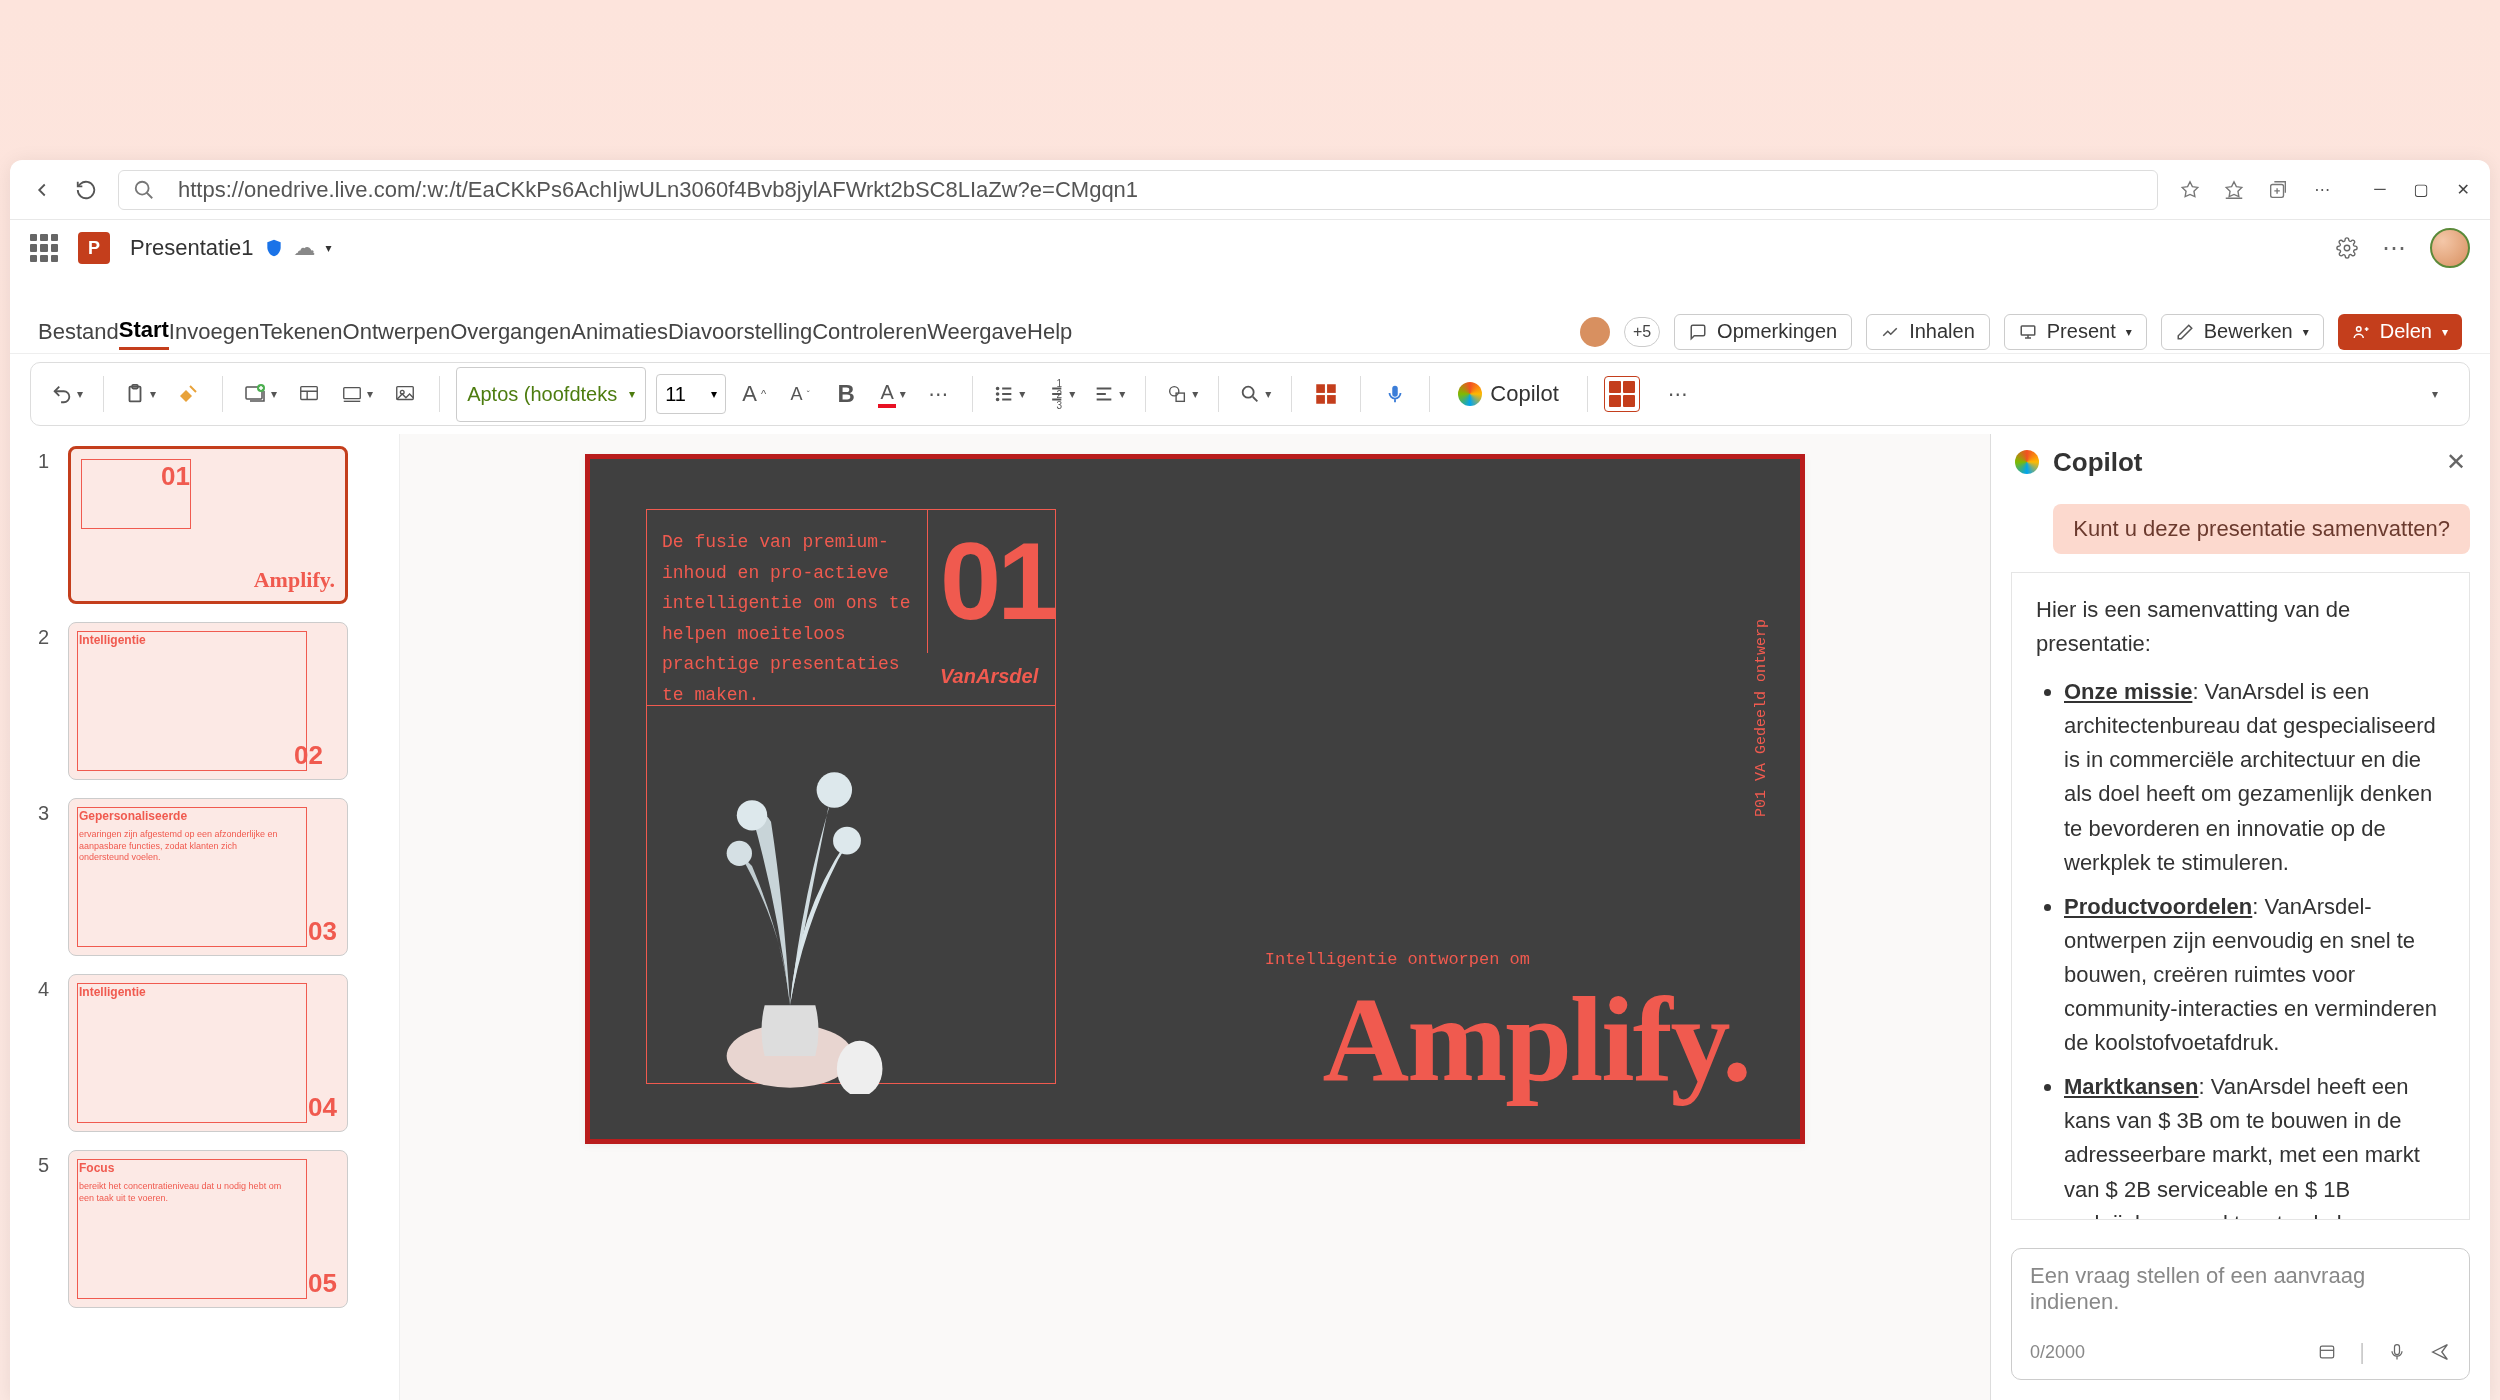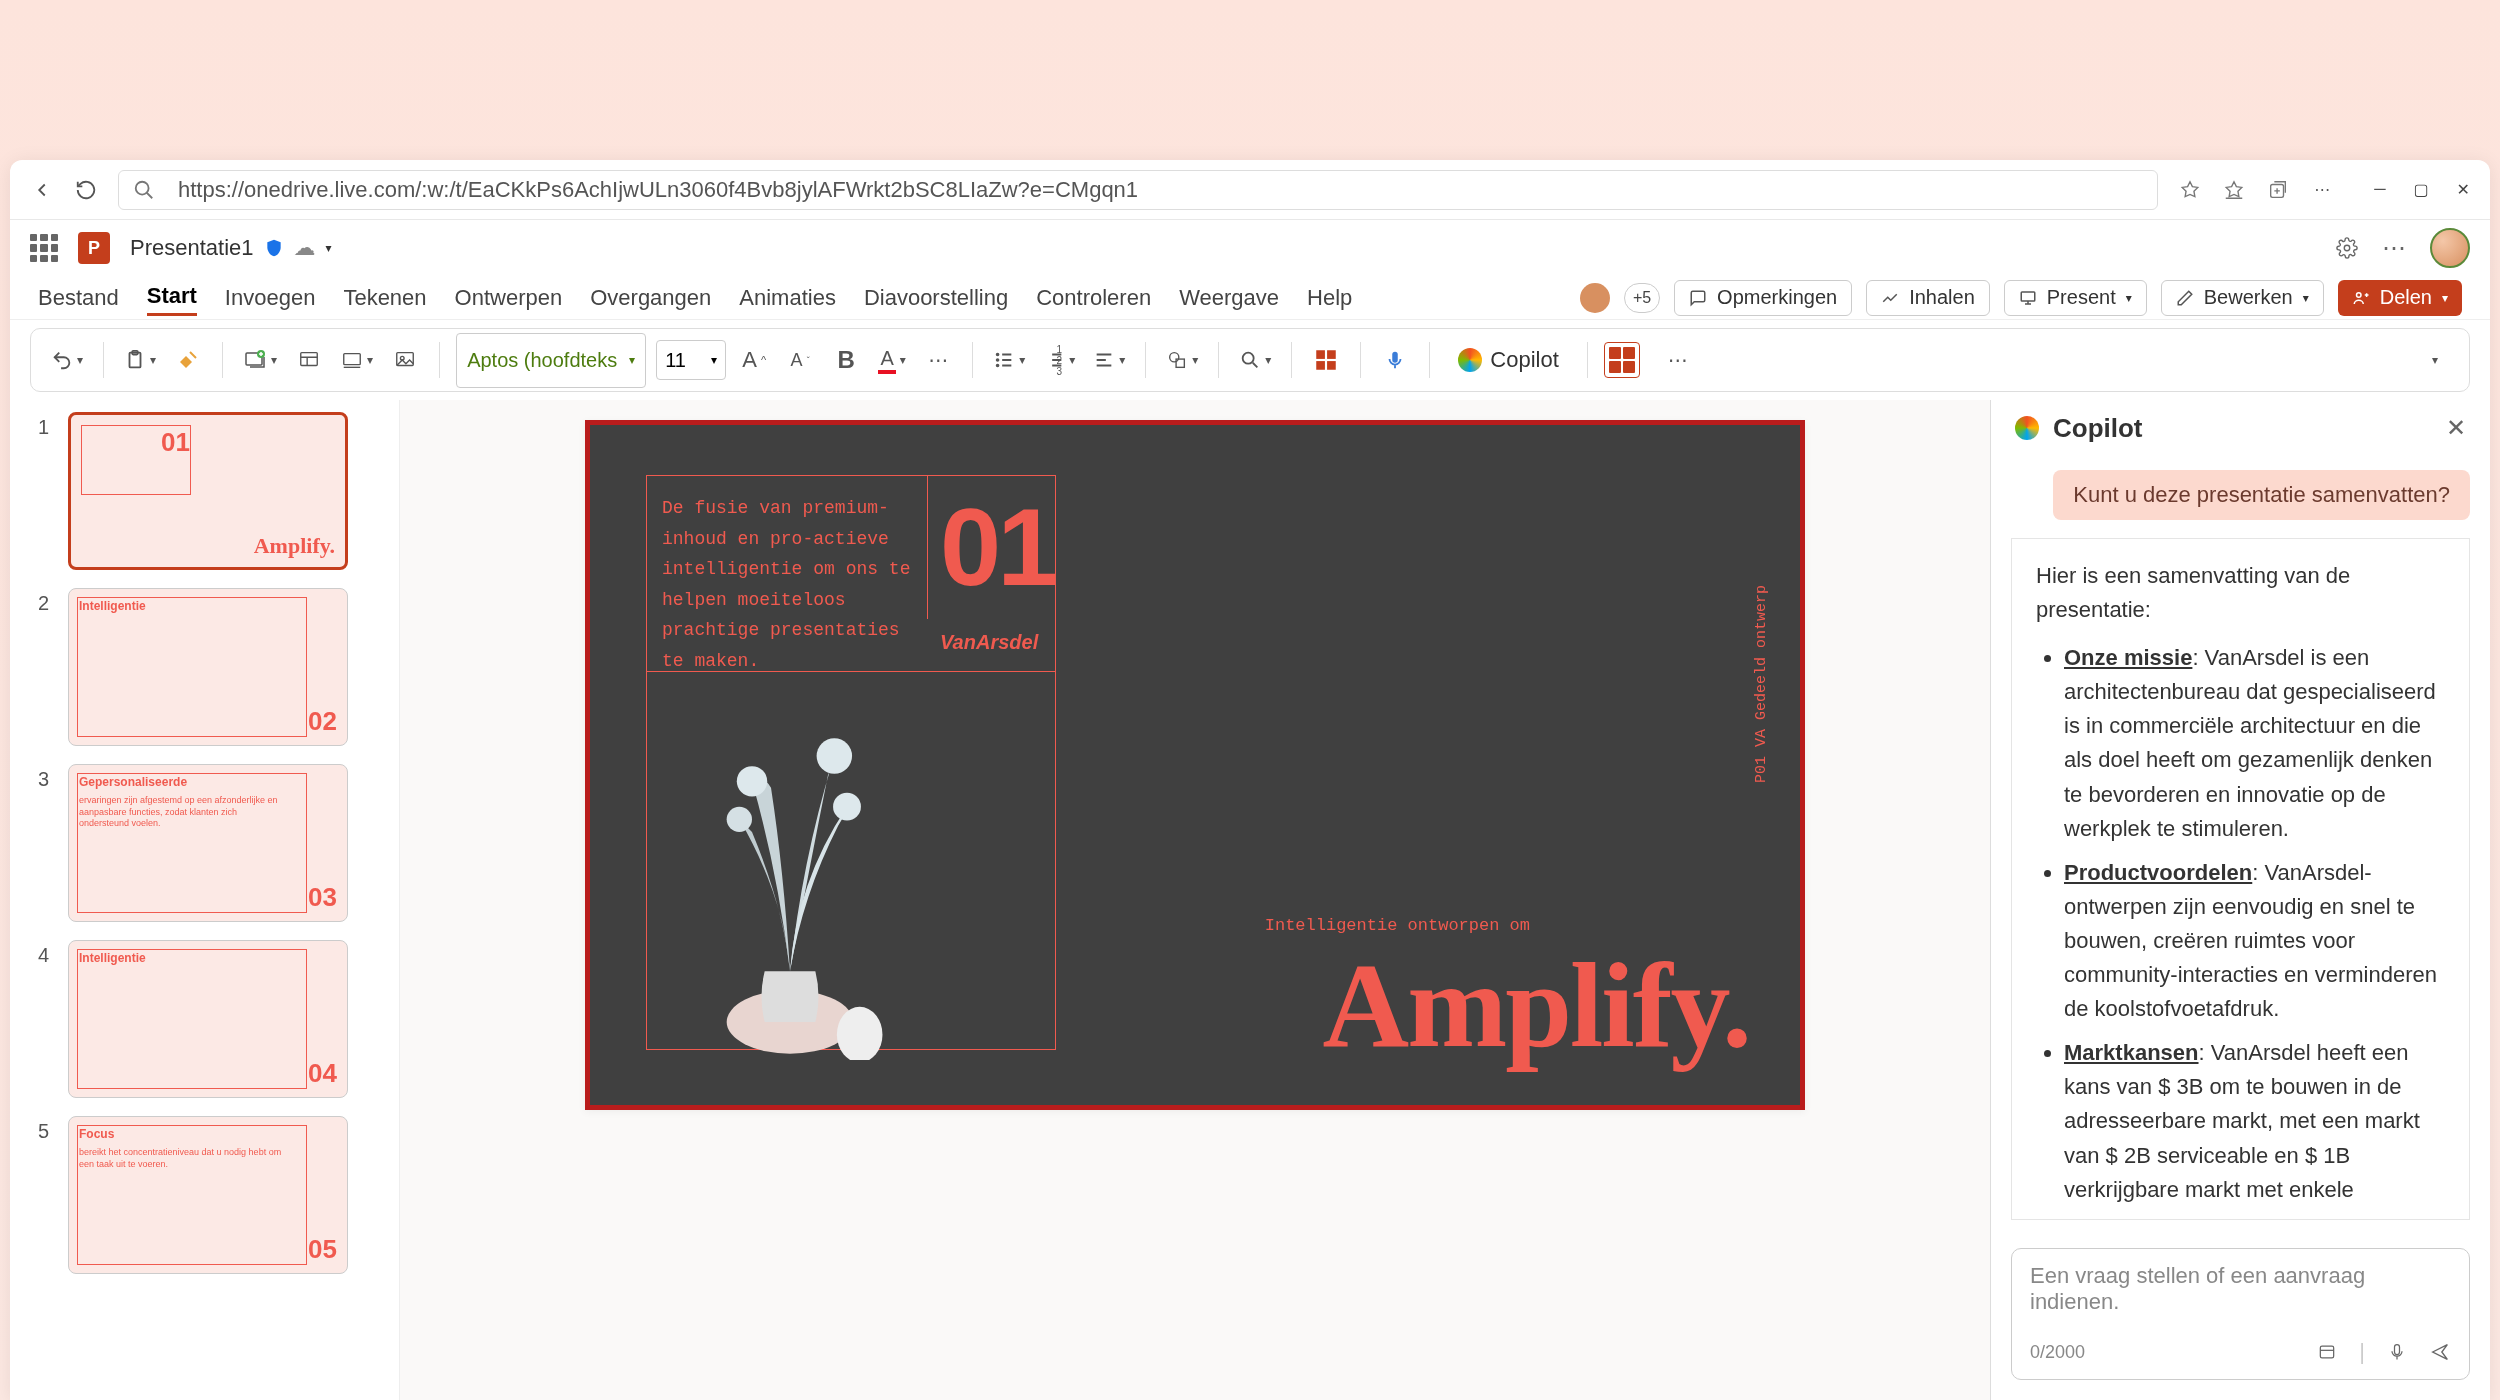--- a/index.html
+++ b/index.html
@@ -11,21 +11,21 @@
   .win-controls { display: flex; gap: 28px; color: #444; margin-left: 20px;}
   .app-header { height: 56px; display: flex; align-items: center; padding: 0 20px; gap: 20px; }
   .waffle { width: 28px; height: 28px; display: grid; grid-template-columns: repeat(3,1fr); grid-template-rows: repeat(3,1fr); gap: 3px; }
   .waffle span { background: #666; border-radius: 1px; }
   .pp-icon { width: 32px; height: 32px; background: #c43e1c; border-radius: 4px; color: #fff; display:flex; align-items:center; justify-content:center; font-weight:bold; font-size:18px;}
   .doc-title { font-size: 22px; color: #333; display:flex; align-items:center; gap:10px;}
   .shield { color:#1a73e8; }
   .search-box { width: 720px; height: 44px; border: 1px solid #ccc; border-radius: 6px; display:flex; align-items:center; padding:0 16px; gap:12px; color:#666; font-size:22px; margin-left: 420px;}
   .header-right { margin-left:auto; display:flex; align-items:center; gap:24px; }
   .avatar { width:40px; height:40px; border-radius:50%; background: radial-gradient(circle at 30% 30%, #f4c7a8, #d89060); border:2px solid #5b8a3a;}
-  .ribbon-tabs { height: 44px; display:flex; align-items:center; padding: 0 28px; gap: 28px; font-size: 22px; color:#444; border-bottom:1px solid #eee;}
+  .ribbon-tabs { height: 44px; display:flex; align-items:center; padding: 0 28px; font-size: 22px; color:#444; border-bottom:1px solid #eee;margin-top:34px;}
   .ribbon-tabs .tab { cursor:pointer; padding: 4px 0;}
   .ribbon-tabs .tab.active { color:#000; border-bottom: 3px solid #c43e1c; font-weight:600;}
   .ribbon-actions { margin-left:auto; display:flex; align-items:center; gap:14px;}
   .pill { height:36px; border:1px solid #ccc; border-radius:6px; display:flex; align-items:center; padding:0 14px; gap:10px; font-size:20px; color:#333; cursor:pointer; background:#fff;}
   .pill.share { background:#c43e1c; color:#fff; border:none;}
   .avatar-sm { width:30px; height:30px; border-radius:50%; background:#d89060;}
   .plus5 { width:36px; height:30px; border-radius:15px; border:1px solid #ccc; font-size:16px; display:flex;align-items:center;justify-content:center;}
   .toolbar { height: 64px; margin: 8px 20px; border:1px solid #ddd; border-radius:10px; display:flex; align-items:center; padding:0 16px; gap:10px; }
   .tb-btn { min-width:36px; height:40px; display:flex; align-items:center; justify-content:center; color:#555; cursor:pointer; font-size:20px; gap:4px; padding:0 4px;}
   .tb-sep { width:1px; height:36px; background:#ddd; margin:0 6px;}
@@ -367,21 +367,21 @@
           <div class="linebox" style="top:10px;left:10px;width:110px;height:70px;"></div>
           <div class="num-big" style="top:12px;left:90px;font-size:26px;">01</div>
           <div class="amplify">Amplify.</div>
         </div>
       </div>
       <div class="thumb-row">
         <div class="thumb-num">2</div>
         <div class="thumb">
           <div class="heading">Intelligentie</div>
           <div class="linebox" style="top:8px;left:8px;right:40px;bottom:8px;"></div>
-          <div class="num-big" style="bottom:8px;right:10px;font-size:26px;">02</div>
+          <div class="num-big" style="bottom:8px;right:24px;font-size:26px;">02</div>
         </div>
       </div>
       <div class="thumb-row">
         <div class="thumb-num">3</div>
         <div class="thumb">
           <div class="heading">Gepersonaliseerde</div>
           <div class="body">ervaringen zijn afgestemd op een afzonderlijke en aanpasbare functies, zodat klanten zich ondersteund voelen.</div>
           <div class="linebox" style="top:8px;left:8px;right:40px;bottom:8px;"></div>
           <div class="num-big" style="bottom:8px;right:10px;font-size:26px;">03</div>
         </div>

